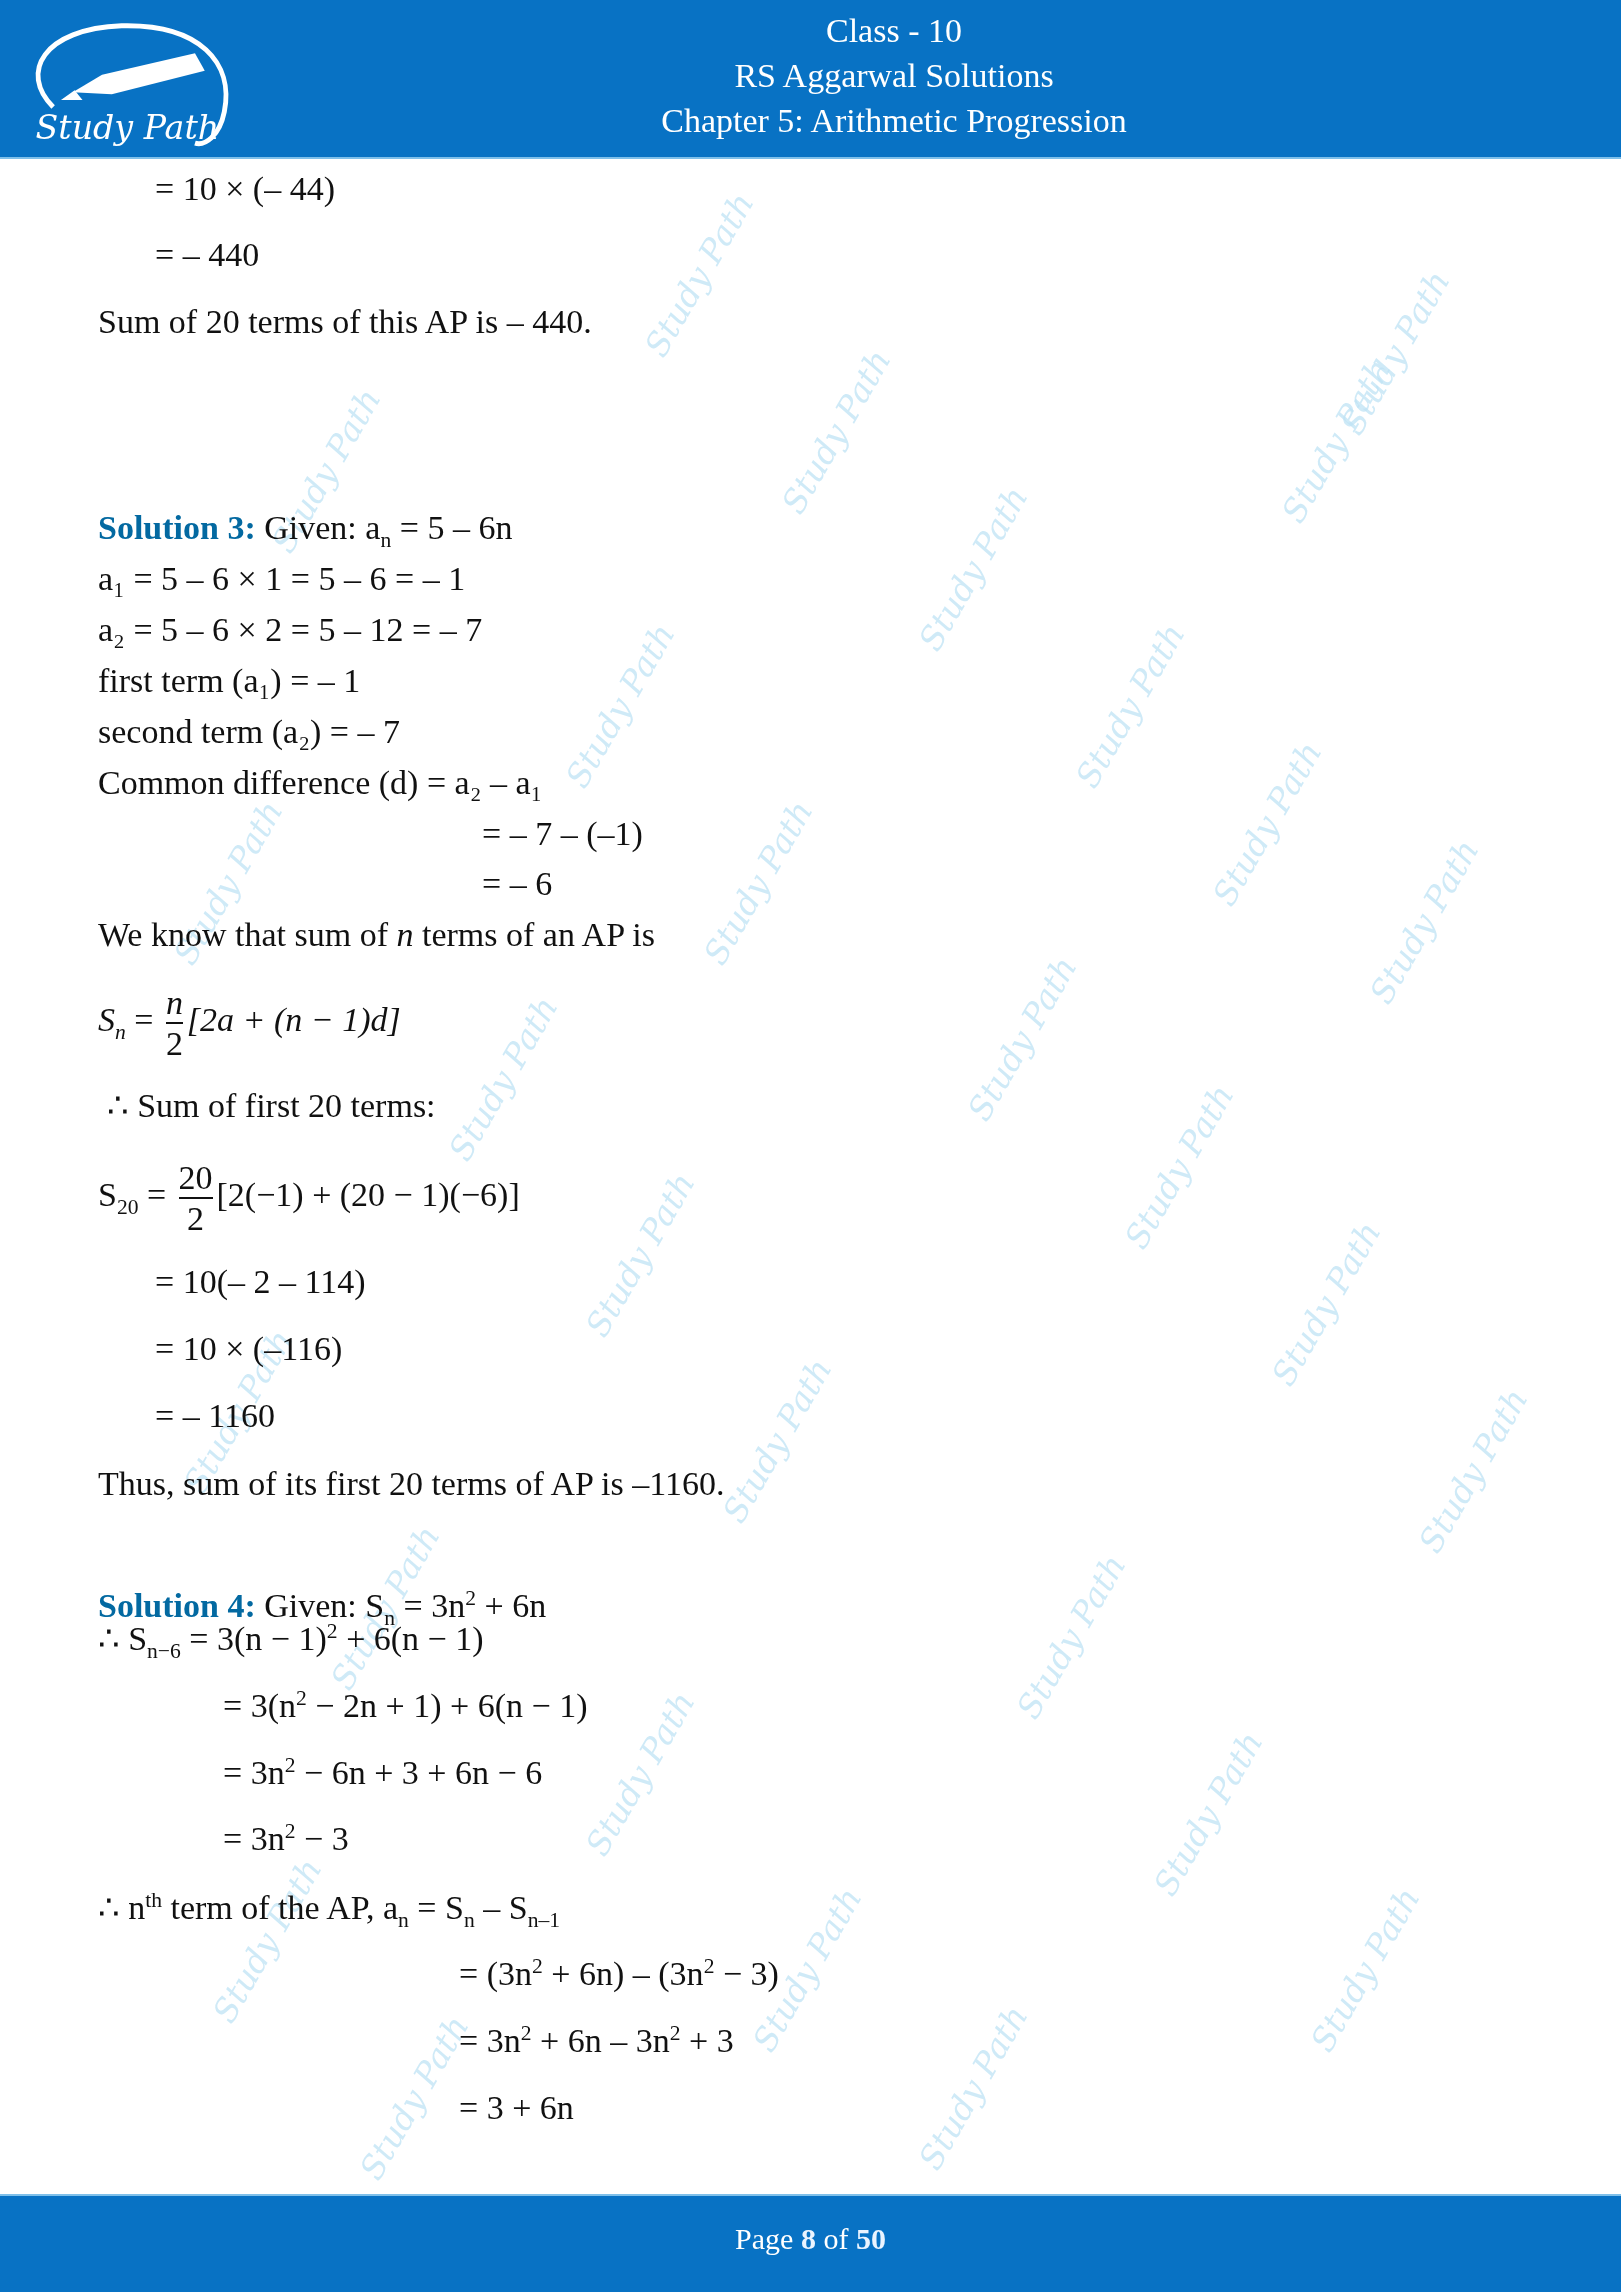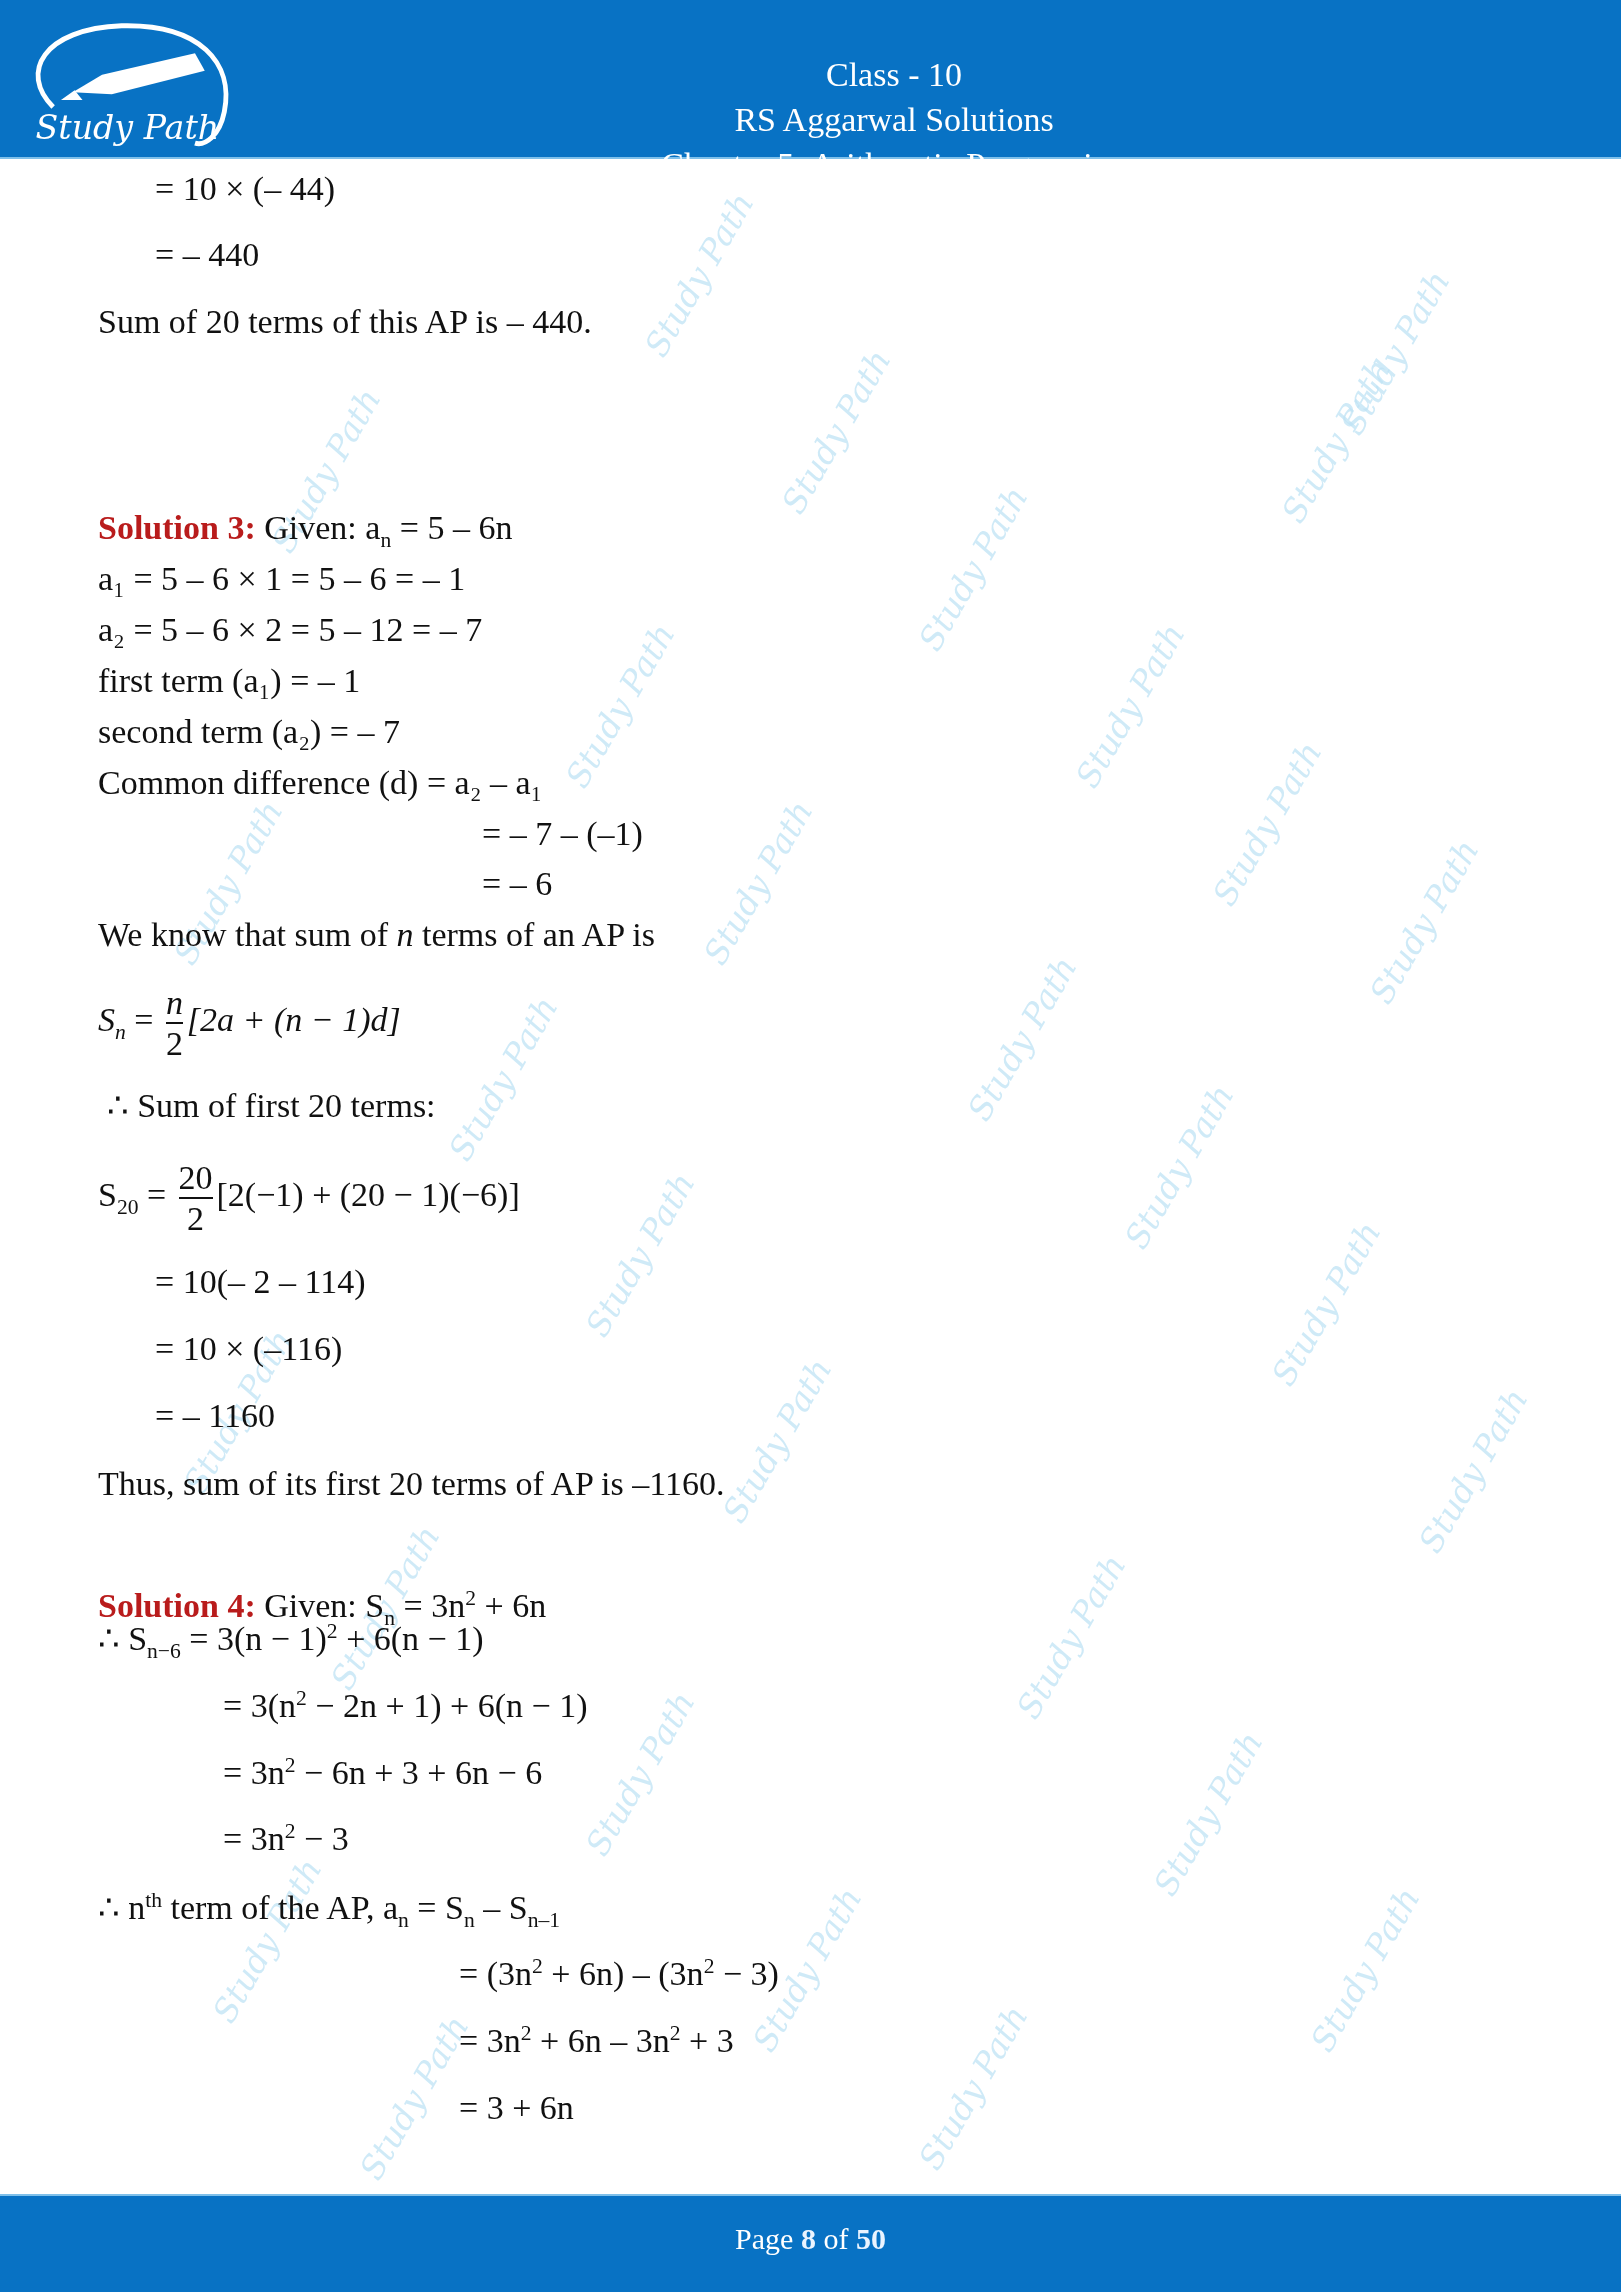--- a/index.html
+++ b/index.html
@@ -6,34 +6,34 @@
   body {
     width: 1621px; height: 2293px; position: relative; overflow: hidden;
     background: #ffffff; font-family: "Liberation Serif", "DejaVu Serif", serif; color: #111;
   }
   .header {
     position: absolute; left: 0; top: 0; width: 1621px; height: 157px;
     background: #0872c4; border-bottom: 2.9px solid #7fc0ea;
   }
   .header .titles {
     position: absolute; left: 0; right: 0; top: 7.8px; text-align: center; color: #fff;
-    font-size: 34px; line-height: 45px; margin-top: 44px;
+    font-size: 34px; line-height: 45px;
   }
   .header .titles div { margin-left: 167px; }
   .logo { position: absolute; left: 13.7px; top: 13.7px; width: 225px; height: 137px; }
   .footer {
     position: absolute; left: 0; top: 2194px; width: 1621px; height: 99px;
     background: #0872c4; border-top: 2.9px solid #7fc0ea;
   }
   .footer .page { text-align: center; color: #fff; font-size: 30px; margin-top: 25.5px; }
   .footer .page .num { font-weight: bold; color: #eaf4ff; }
 
   .content { position: absolute; left: 0; top: 0; width: 1621px; height: 2293px; }
   .line { position: absolute; font-size: 34px; line-height: 39px; white-space: nowrap; }
-  .sol { color: #b91c1c; font-weight: bold; }
+  .sol { color: #0369a1; font-weight: bold; }
   sub, sup { font-size: 21.6px; line-height: 0; }
   .i { font-style: italic; }
   .frac { display: inline-block; vertical-align: middle; text-align: center; margin: 0 3.9px; }
   .frac .num, .frac .den { display: block; line-height: 39px; }
   .frac .bar { display: block; border-top: 2px solid #111; }
 
   .wm {
     position: absolute; color: #bfe3f5; font-family: "DejaVu Serif", serif; font-style: italic;
     font-size: 33px; transform: rotate(-60deg); opacity: 0.75; pointer-events: none;
   }

